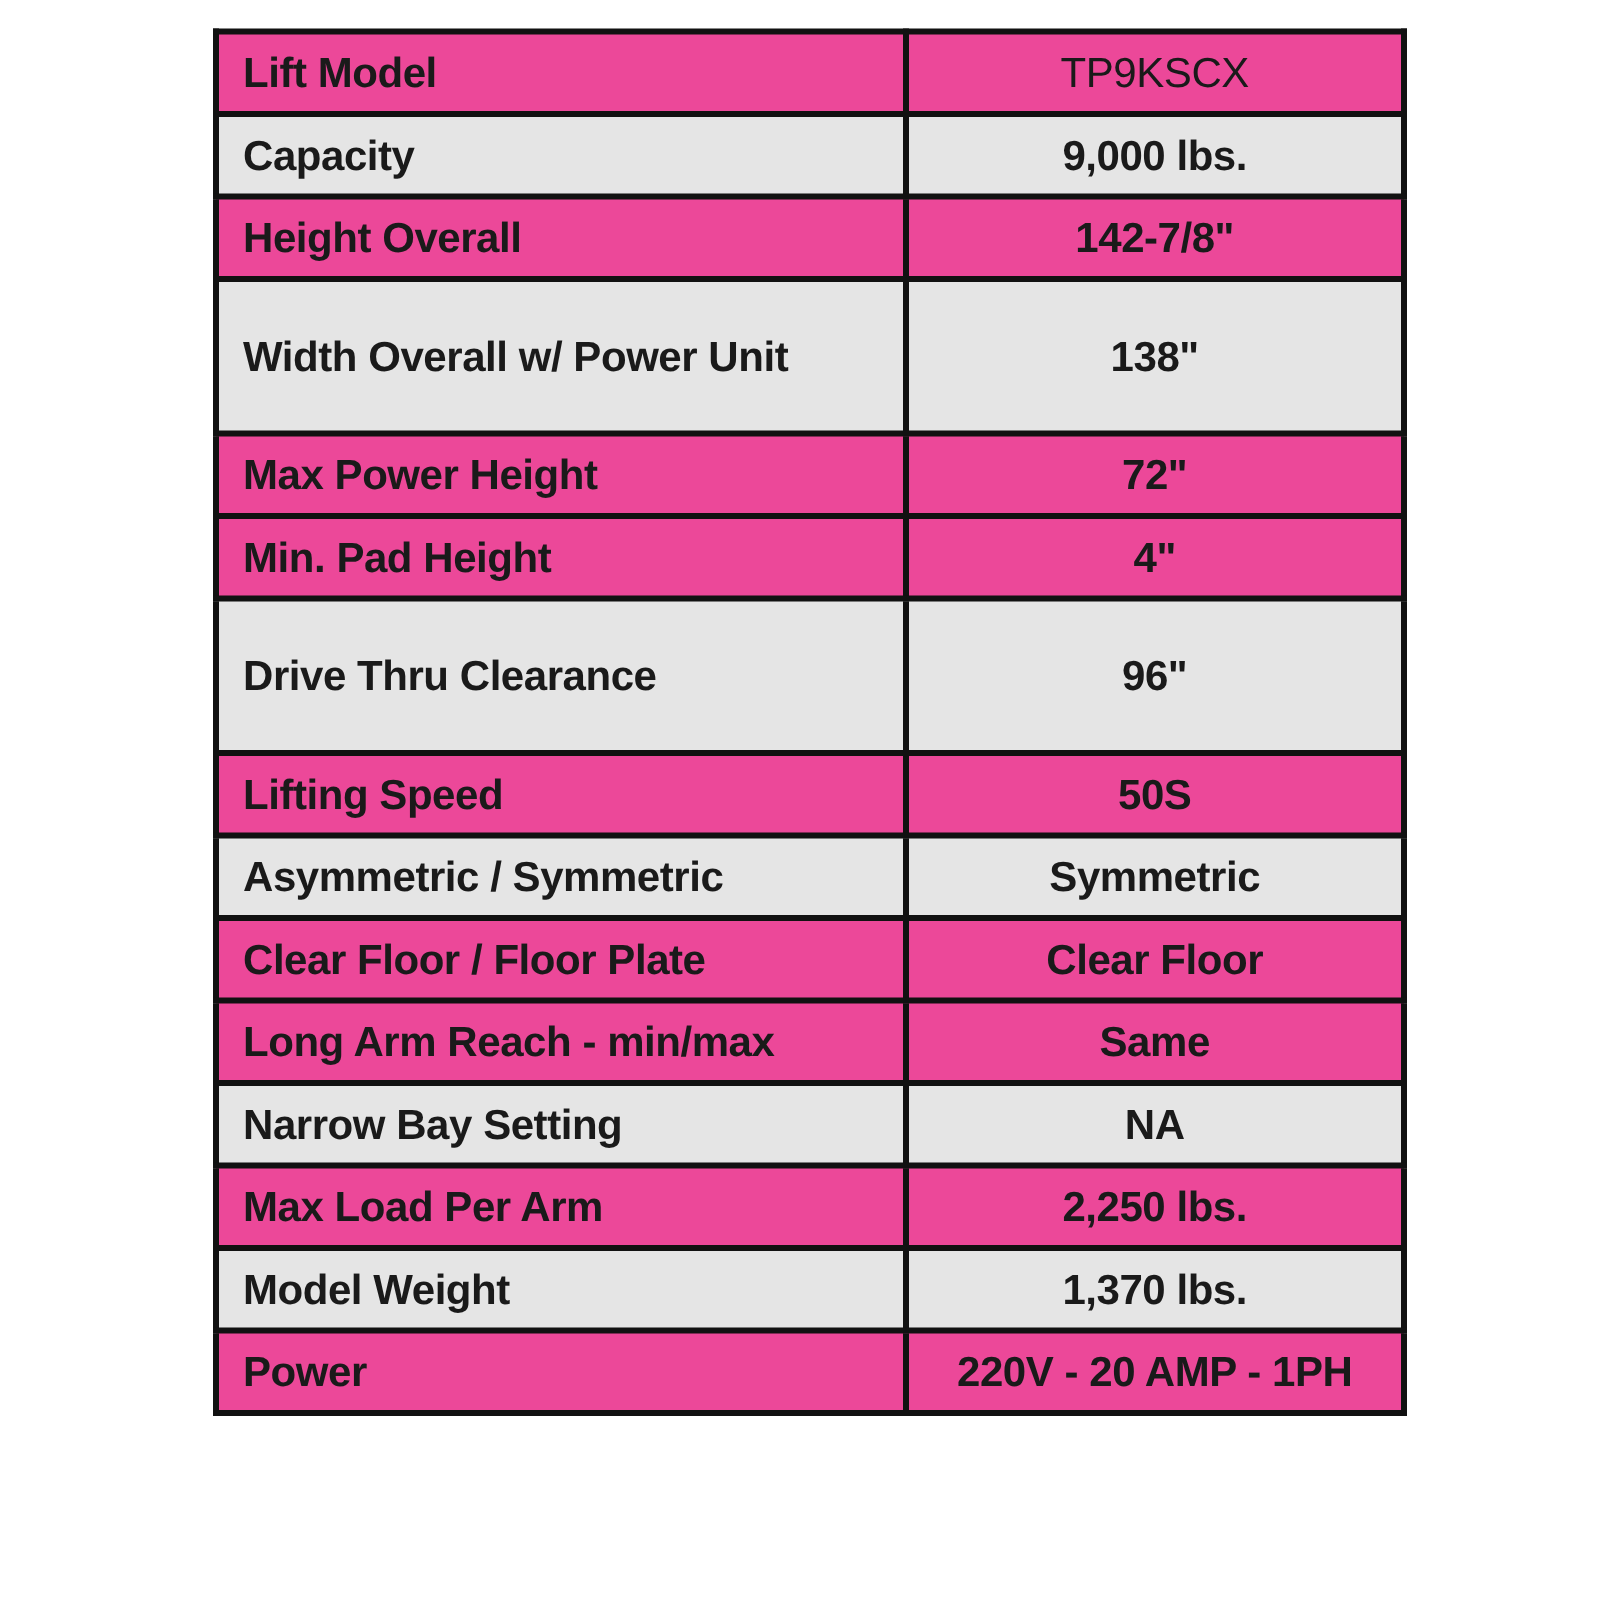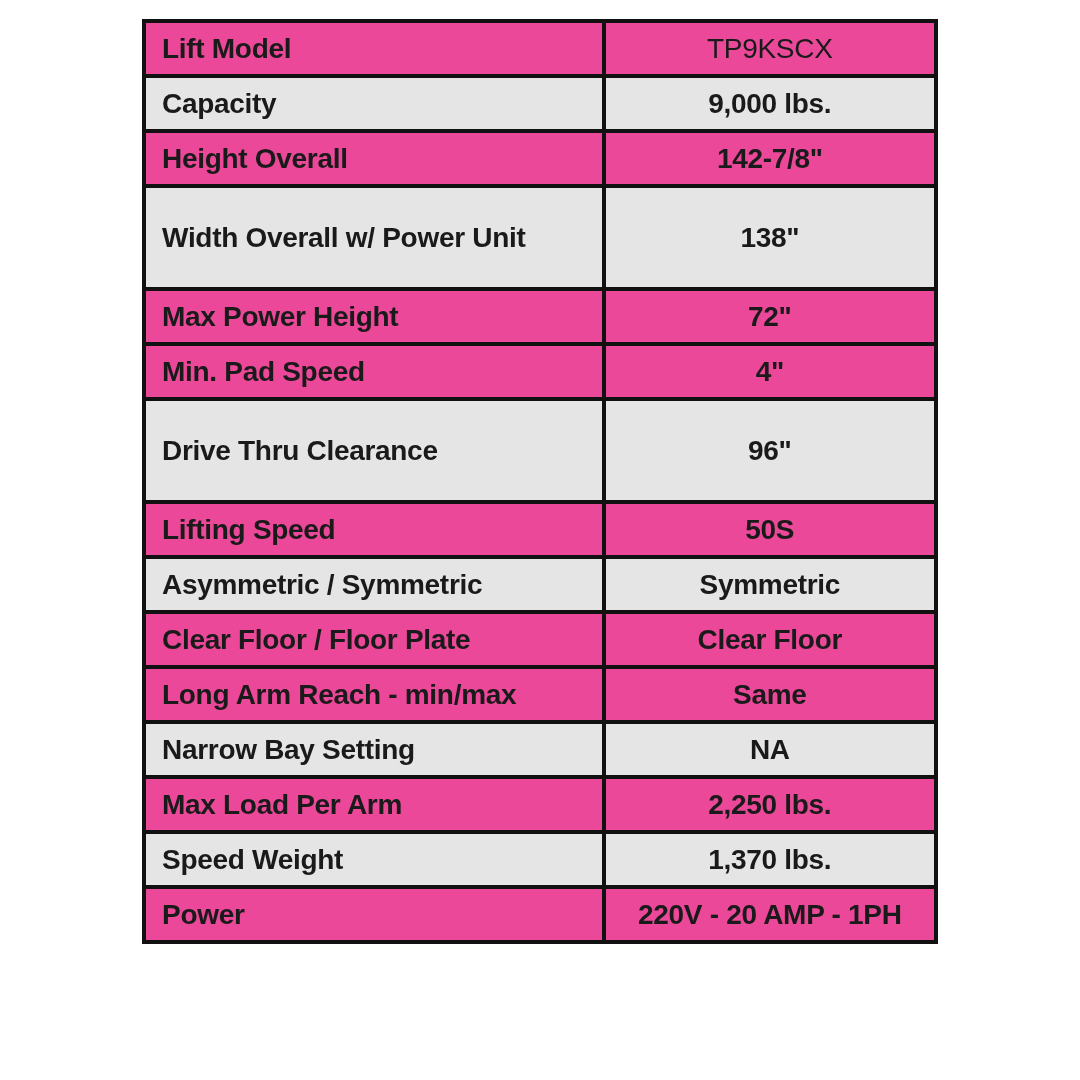--- a/index.html
+++ b/index.html
@@ -70,21 +70,21 @@
     </tr>
     <tr class="white h2">
       <td class="label">Width Overall w/ Power Unit</td>
       <td class="value">138"</td>
     </tr>
     <tr class="gray h1">
       <td class="label">Max Power Height</td>
       <td class="value">72"</td>
     </tr>
     <tr class="gray h1">
-      <td class="label">Min. Pad Speed</td>
+      <td class="label">Min. Pad Height</td>
       <td class="value">4"</td>
     </tr>
     <tr class="white h2">
       <td class="label">Drive Thru Clearance</td>
       <td class="value">96"</td>
     </tr>
     <tr class="gray h1">
       <td class="label">Lifting Speed</td>
       <td class="value">50S</td>
     </tr>
@@ -102,21 +102,21 @@
     </tr>
     <tr class="white h1">
       <td class="label">Narrow Bay Setting</td>
       <td class="value">NA</td>
     </tr>
     <tr class="gray h1">
       <td class="label">Max Load Per Arm</td>
       <td class="value">2,250 lbs.</td>
     </tr>
     <tr class="white h1">
-      <td class="label">Speed Weight</td>
+      <td class="label">Model Weight</td>
       <td class="value">1,370 lbs.</td>
     </tr>
     <tr class="gray h1">
       <td class="label">Power</td>
       <td class="value">220V - 20 AMP - 1PH</td>
     </tr>
   </tbody>
 </table>
 
 </body></html>

